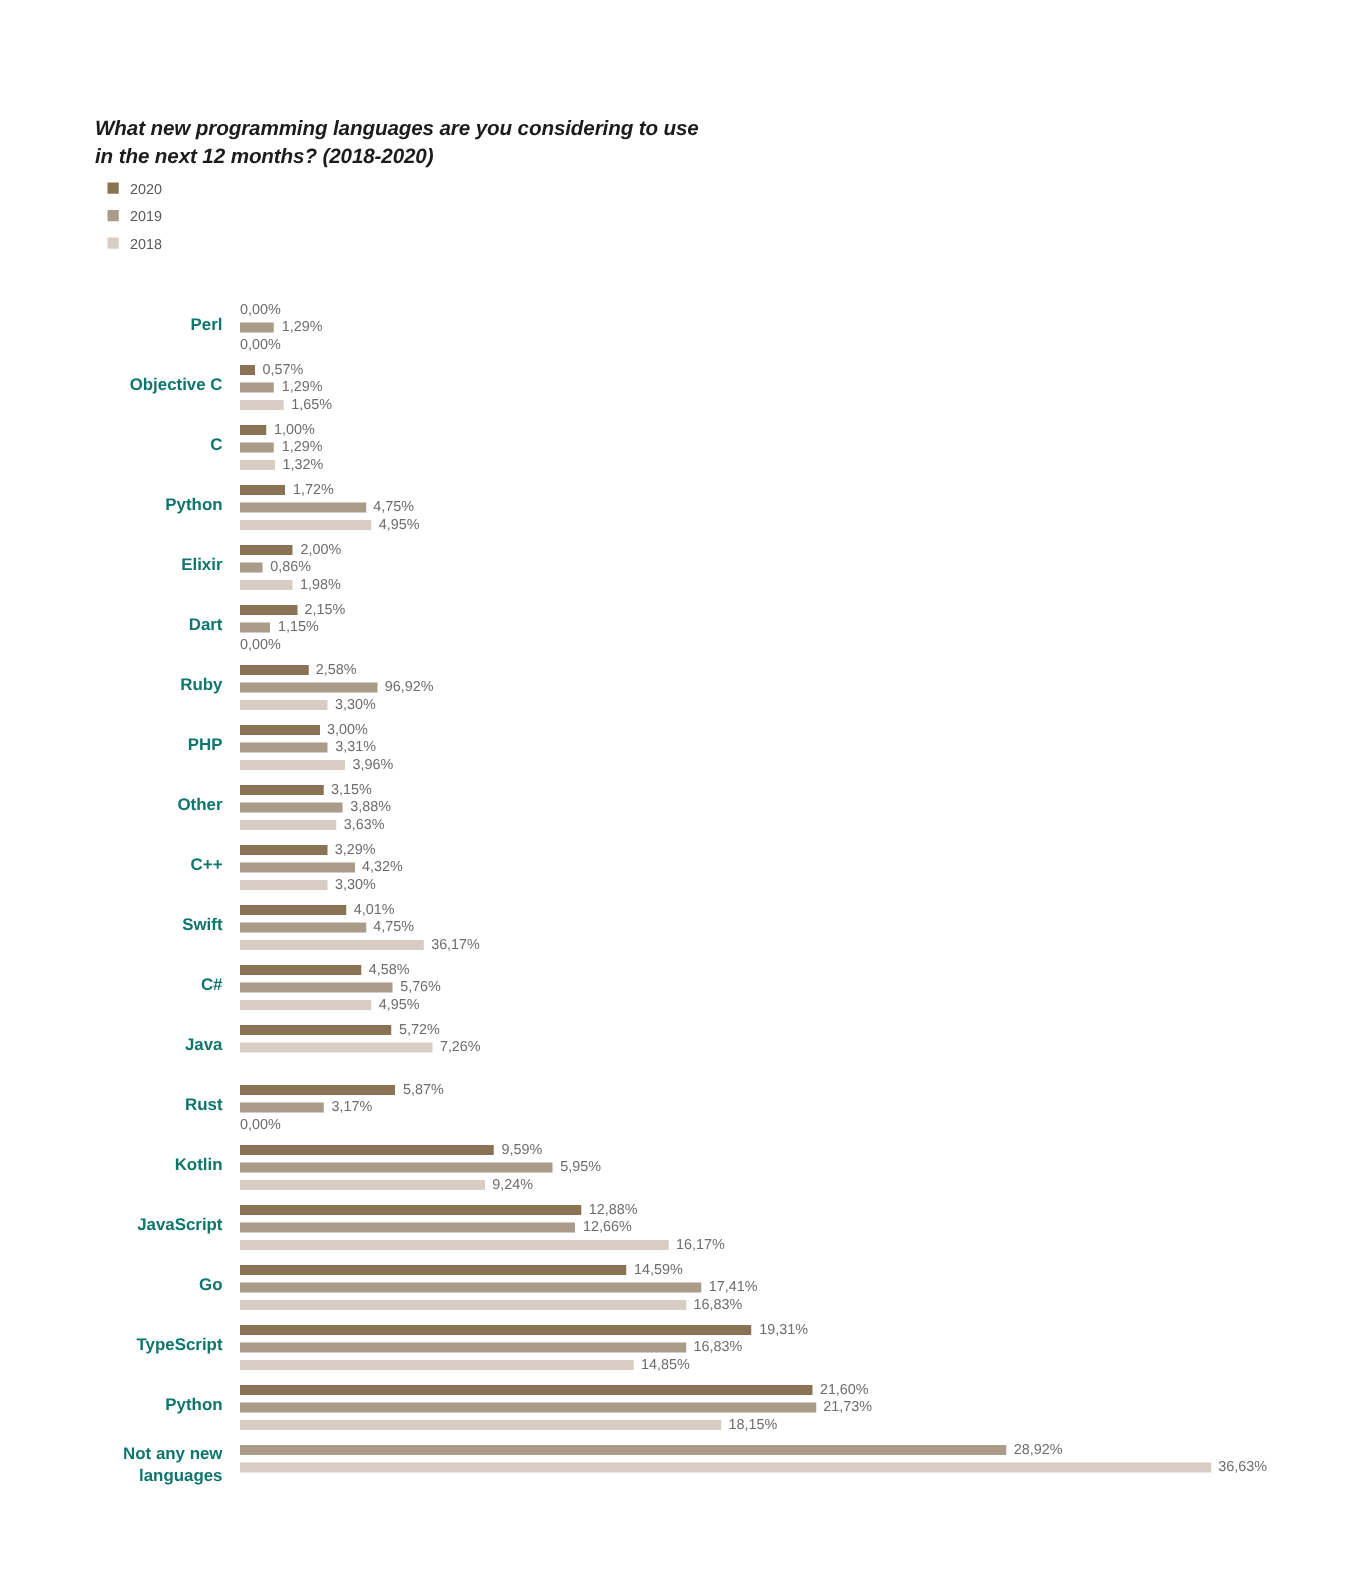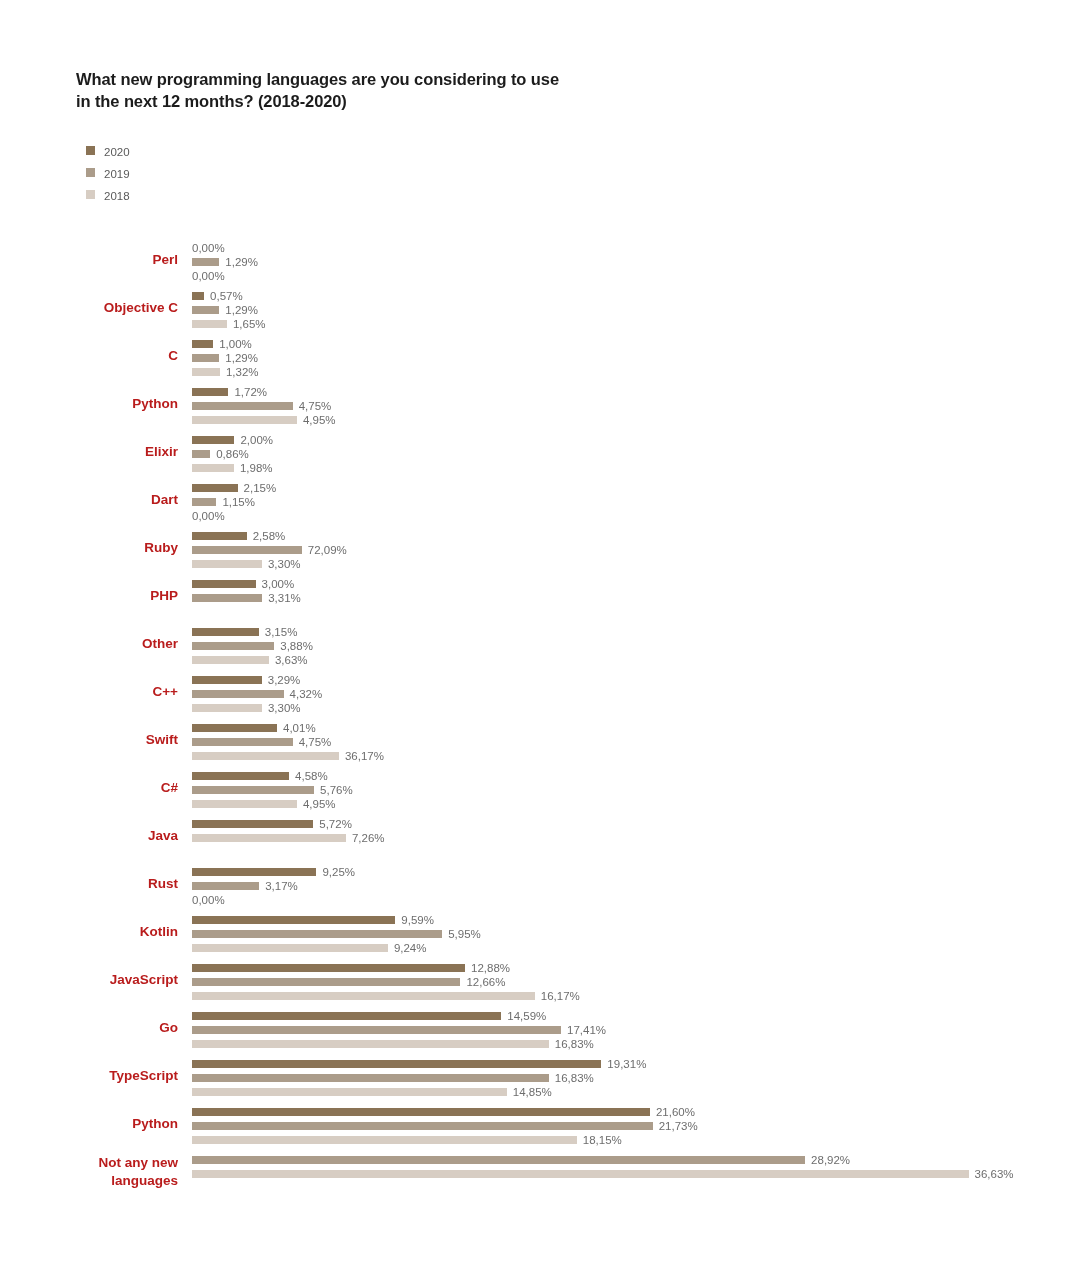--- a/index.html
+++ b/index.html
@@ -14,22 +14,23 @@
     width: 1080px;
     height: 1266px;
     background: #ffffff;
     overflow: hidden;
   }
 
   
   #title-block {
     position: absolute;
     left: 76px;
-    top: 68px;
+    top: 92px;
     width: 640px;
+    font-style: italic;
   }
   #chart-title {
     margin: 0;
     font-size: 16.5px;
     font-weight: bold;
     line-height: 1.36;
     color: #1c1c1c;
     letter-spacing: -0.1px;
     white-space: pre-line;
   }
@@ -73,21 +74,21 @@
     left: 0;
     top: 0;
     width: 178px;
     height: 48px;
     display: flex;
     align-items: center;
     justify-content: flex-end;
     text-align: right;
     font-size: 13.5px;
     font-weight: bold;
-    color: #b91c1c;
+    color: #0f766e;
     line-height: 1.32;
     white-space: pre-line;
   }
   .bars {
     position: absolute;
     left: 192px;
     top: 0;
     right: 0;
     height: 48px;
     padding-top: 5px;
@@ -239,39 +240,43 @@
       </div>
       <div class="group">
         <div class="cat-label">Ruby</div>
         <div class="bars">
           <div class="bar-row">
             <div class="bar" style="width: 54.696px; background: rgb(138, 115, 85);"></div>
             <span class="bar-value">2,58%</span>
           </div>
           <div class="bar-row">
             <div class="bar" style="width: 109.816px; background: rgb(171, 156, 138);"></div>
-            <span class="bar-value">72,09%</span>
+            <span class="bar-value">96,92%</span>
           </div>
           <div class="bar-row">
             <div class="bar" style="width: 69.96px; background: rgb(215, 205, 195);"></div>
             <span class="bar-value">3,30%</span>
           </div>
         </div>
       </div>
       <div class="group">
         <div class="cat-label">PHP</div>
         <div class="bars">
           <div class="bar-row">
             <div class="bar" style="width: 63.6px; background: rgb(138, 115, 85);"></div>
             <span class="bar-value">3,00%</span>
           </div>
           <div class="bar-row">
             <div class="bar" style="width: 70.172px; background: rgb(171, 156, 138);"></div>
             <span class="bar-value">3,31%</span>
           </div>
+          <div class="bar-row">
+            <div class="bar" style="width: 83.952px; background: rgb(215, 205, 195);"></div>
+            <span class="bar-value">3,96%</span>
+          </div>
         </div>
       </div>
       <div class="group">
         <div class="cat-label">Other</div>
         <div class="bars">
           <div class="bar-row">
             <div class="bar" style="width: 66.78px; background: rgb(138, 115, 85);"></div>
             <span class="bar-value">3,15%</span>
           </div>
           <div class="bar-row">
@@ -346,21 +351,21 @@
             <div class="bar" style="width: 153.912px; background: rgb(215, 205, 195);"></div>
             <span class="bar-value">7,26%</span>
           </div>
         </div>
       </div>
       <div class="group">
         <div class="cat-label">Rust</div>
         <div class="bars">
           <div class="bar-row">
             <div class="bar" style="width: 124.444px; background: rgb(138, 115, 85);"></div>
-            <span class="bar-value">9,25%</span>
+            <span class="bar-value">5,87%</span>
           </div>
           <div class="bar-row">
             <div class="bar" style="width: 67.204px; background: rgb(171, 156, 138);"></div>
             <span class="bar-value">3,17%</span>
           </div>
           <div class="bar-row zero">
             <span class="bar-value">0,00%</span>
           </div>
         </div>
       </div>

